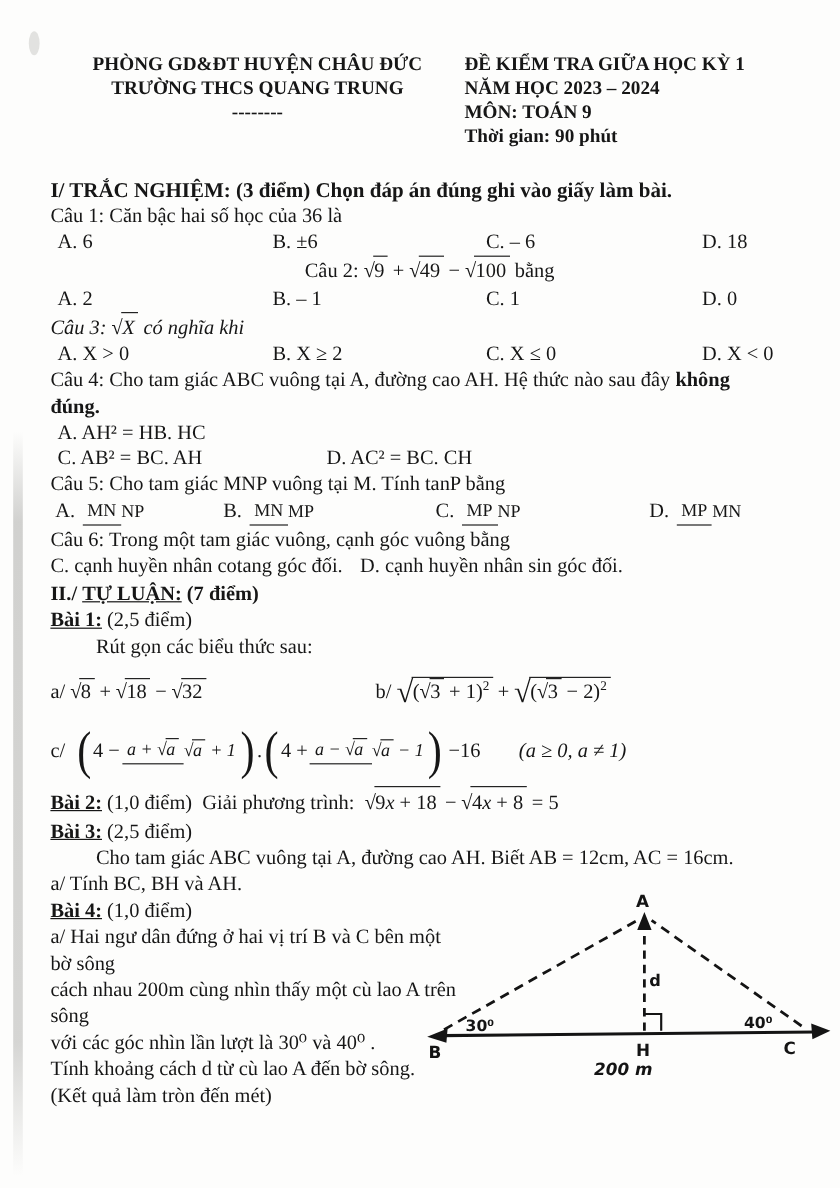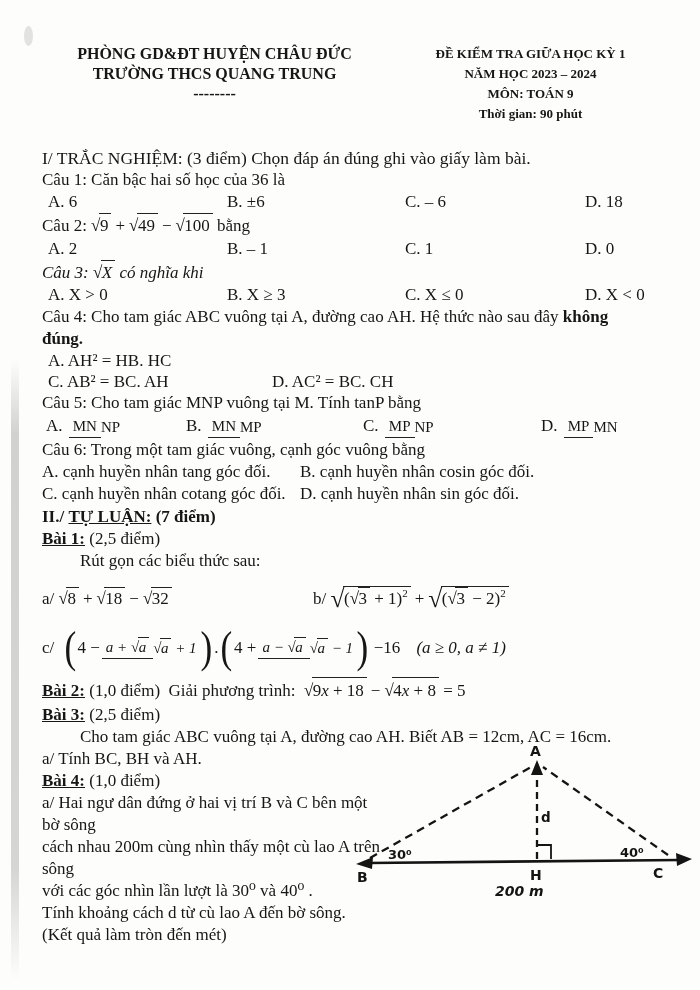--- a/index.html
+++ b/index.html
@@ -9,26 +9,26 @@
   .content{padding:44px 26px 0 42px;}
 
   
   .edgeband{position:absolute;left:11px;top:360px;width:8px;height:620px;
     background:linear-gradient(to bottom,rgba(175,175,172,0),rgba(165,165,162,.5) 12%,rgba(165,165,162,.45) 82%,rgba(175,175,172,0));}
   .smudge{position:absolute;left:24px;top:26px;width:9px;height:20px;background:#c7c7c4;opacity:.5;border-radius:50%;}
 
   
   .hdr{display:flex;margin-bottom:23px;}
   .hdr-left{width:345px;text-align:center;font-weight:bold;font-size:16px;line-height:20px;}
-  .hdr-right{flex:1;text-align:center;font-weight:bold;font-size:13px;line-height:20px;}
+  .hdr-right{flex:1;text-align:left;font-weight:bold;font-size:16px;line-height:20px;}
 
   .b{font-weight:bold;}
   .u{text-decoration:underline;}
   .it{font-style:italic;}
-  .h1{font-weight:normal;font-size:17.5px;}
+  .h1{font-weight:bold;font-size:17.5px;}
 
   
   .o4{display:grid;grid-template-columns:179px 178px 180px 1fr;padding-left:6px;}
   .o4f{display:grid;grid-template-columns:140px 177px 178px 1fr;padding-left:4px;align-items:center;margin:1px 0;}
   .o2a{display:grid;grid-template-columns:224px 1fr;padding-left:6px;line-height:21px;}
   .o2b{display:grid;grid-template-columns:258px 1fr;}
   .o2c{display:grid;grid-template-columns:271px 1fr;align-items:center;}
 
   .indent{padding-left:38px;}
 
@@ -81,40 +81,40 @@
     <div class="h1">I/ TRẮC NGHIỆM:  (3 điểm)  Chọn đáp án đúng ghi vào giấy làm bài.</div>
 
     <div>Câu 1: Căn bậc hai số học của 36 là</div>
     <div class="o4">
       <span>A. 6</span>
       <span>B. ±6</span>
       <span>C. – 6</span>
       <span>D. 18</span>
     </div>
 
-    <div style="line-height:24px;">
+    <div style="line-height:24px;text-align:center;">
       <span>Câu 2:</span>
       <span class="sqrt"><span class="rs">√</span><span class="rv"><span>9</span></span></span><span class="mo">+</span><span class="sqrt"><span class="rs">√</span><span class="rv"><span>49</span></span></span><span class="mo">−</span><span class="sqrt"><span class="rs">√</span><span class="rv"><span>100</span></span></span>
       <span>bằng</span>
     </div>
     <div class="o4">
       <span>A. 2</span>
       <span>B. – 1</span>
       <span>C. 1</span>
       <span>D. 0</span>
     </div>
 
     <div style="line-height:23px;font-style:italic;">
       <span>Câu 3:</span>
       <span class="sqrt"><span class="rs">√</span><span class="rv"><span>X</span></span></span>
       <span>có nghĩa khi</span>
     </div>
     <div class="o4">
       <span>A. X &gt; 0</span>
-      <span>B. X ≥ 3</span>
+      <span>B. X ≥ 2</span>
       <span>C. X ≤ 0</span>
       <span>D. X &lt; 0</span>
     </div>
 
     <div><span>Câu 4:  Cho tam giác ABC vuông tại A, đường cao AH. Hệ thức nào sau đây </span><span class="b">không</span></div>
     <div class="b">đúng.</div>
     <div class="o2a">
       <span>A.  AH² = HB. HC</span>
     </div>
     <div class="o2a">
@@ -136,24 +136,20 @@
             <span class="fn">MP</span>
             <span class="fd">NP</span>
           </span></span>
       <span><span>D.</span> <span class="frac">
             <span class="fn">MP</span>
             <span class="fd">MN</span>
           </span></span>
     </div>
 
     <div>Câu 6:  Trong một tam giác vuông, cạnh góc vuông bằng</div>
-    <div class="o2b">
-      <span>A. cạnh huyền nhân tang góc đối.</span>
-      <span>B. cạnh huyền nhân cosin góc đối.</span>
-    </div>
     <div class="o2b">
       <span>C. cạnh huyền nhân cotang góc đối.</span>
       <span>D. cạnh huyền nhân sin góc đối.</span>
     </div>
 
     <div style="margin-top:1px;">
       <span class="b">II./</span>
       <span class="b u">TỰ LUẬN:</span>
       <span class="b">(7 điểm)</span>
     </div>
@@ -194,21 +190,21 @@
         <span class="lowdot">.</span>
         <span class="bp">(</span>
         <span>4 +</span>
         <span class="frac">
           <span class="fn"><i>a − </i><span class="sqrt"><span class="rs">√</span><span class="rv"><i>a</i></span></span></span>
           <span class="fd"><span class="sqrt"><span class="rs">√</span><span class="rv"><i>a</i></span></span><i> − 1</i></span>
         </span>
         <span class="bp">)</span>
         <span class="mo">−16</span>
       </span>
-      <span class="it" style="margin-left:12px;">(a ≥ 0, a ≠ 1)</span>
+      <span class="it" style="margin-left:28px;">(a ≥ 0, a ≠ 1)</span>
     </div>
 
     <div style="line-height:26px;">
       <span class="b u">Bài 2:</span>
       <span>(1,0 điểm)</span>&nbsp;
       <span>Giải phương trình:</span>&nbsp;
       <span class="sqrt"><span class="rs">√</span><span class="rv"><span>9</span><i>x</i><span> + 18</span></span></span><span class="mo">−</span><span class="sqrt"><span class="rs">√</span><span class="rv"><span>4</span><i>x</i><span> + 8</span></span></span>
       <span>= 5</span>
     </div>
 

